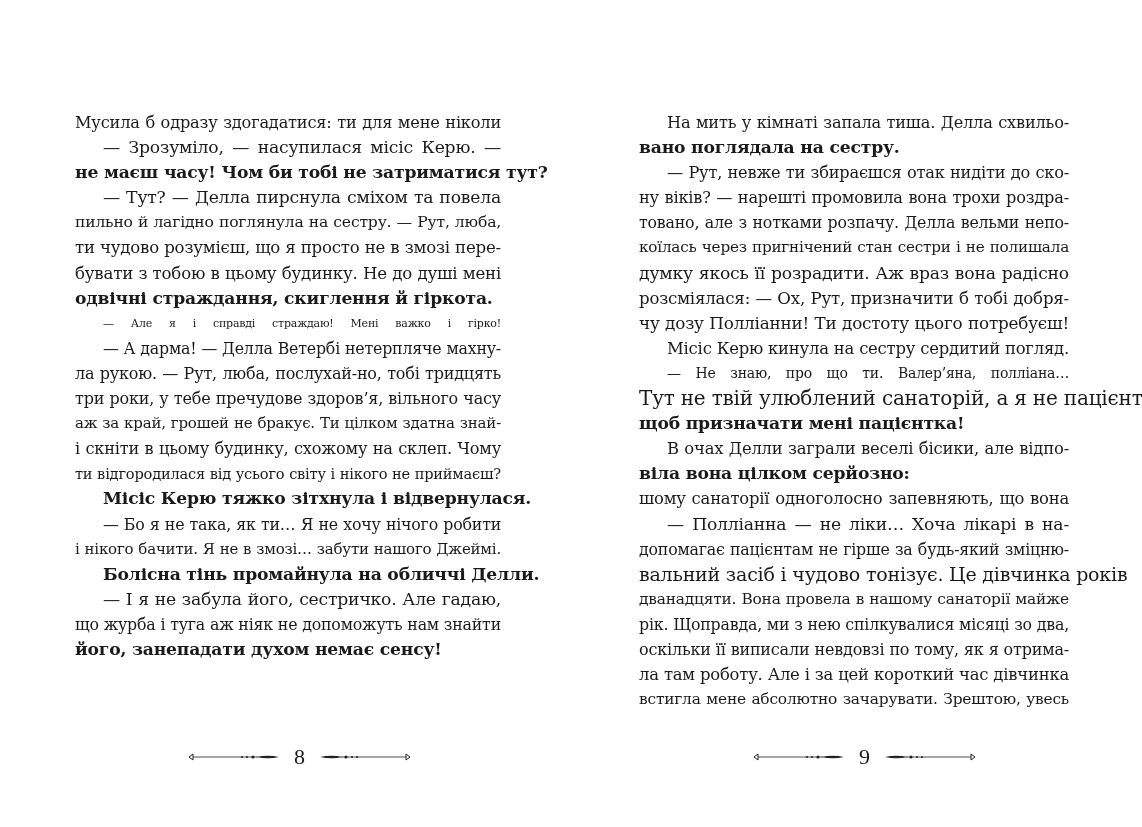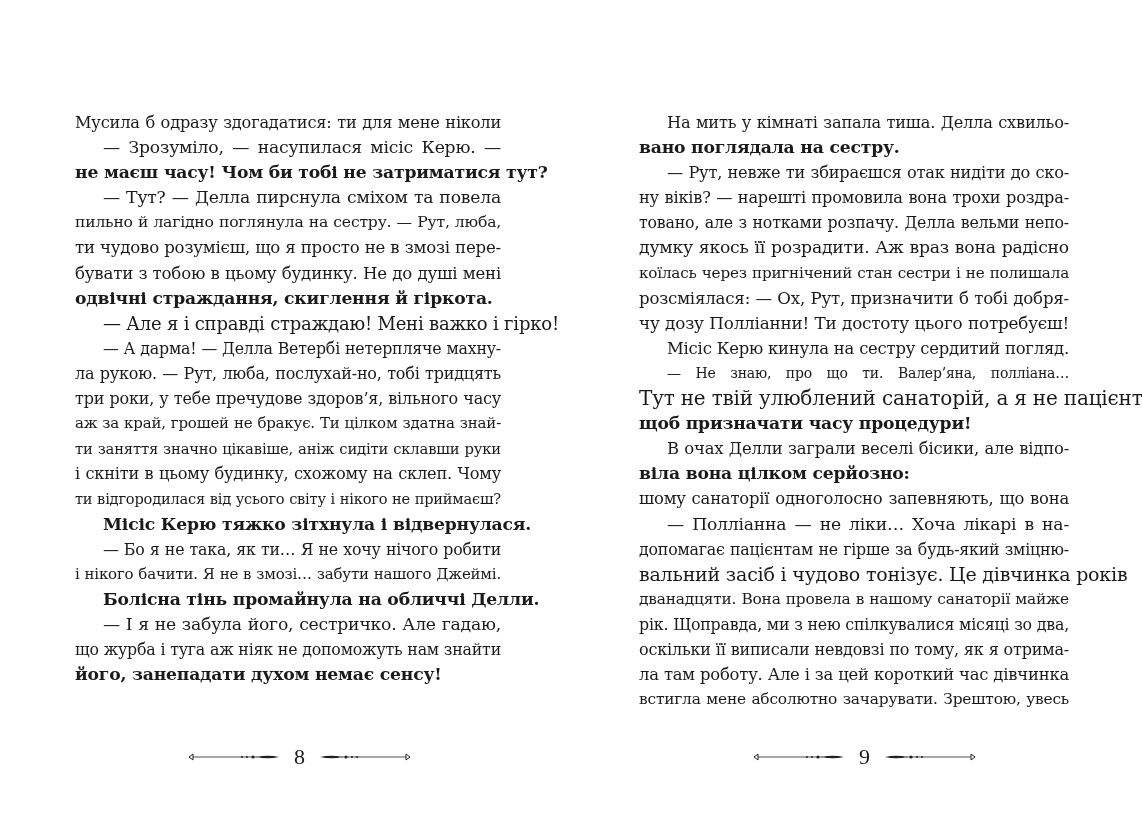--- a/index.html
+++ b/index.html
@@ -23,50 +23,49 @@
 
 <div class="page left" id="left-page">
     <div class="line" style="font-size: 16.2px;">Мусила б одразу здогадатися: ти для мене ніколи</div>
     <div class="line indent" style="font-size: 17.2px;">— Зрозуміло, — насупилася місіс Керю. —</div>
     <div class="line last" style="font-size: 17.2px;">не маєш часу! Чом би тобі не затриматися тут?</div>
     <div class="line indent" style="font-size: 17.2px;">— Тут? — Делла пирснула сміхом та повела</div>
     <div class="line" style="font-size: 15.6px;">пильно й лагідно поглянула на сестру. — Рут, люба,</div>
     <div class="line" style="font-size: 16.6px;">ти чудово розумієш, що я просто не в змозі пере-</div>
     <div class="line" style="font-size: 16.6px;">бувати з тобою в цьому будинку. Не до душі мені</div>
     <div class="line last" style="font-size: 17.2px;">одвічні страждання, скиглення й гіркота.</div>
-    <div class="line indent" style="font-size: 18px;">— Але я і справді страждаю! Мені важко і гірко!</div>
+    <div class="line indent" style="font-size: 11px;">— Але я і справді страждаю! Мені важко і гірко!</div>
     <div class="line indent" style="font-size: 15.8px;">— А дарма! — Делла Ветербі нетерпляче махну-</div>
     <div class="line" style="font-size: 16px;">ла рукою. — Рут, люба, послухай-но, тобі тридцять</div>
     <div class="line" style="font-size: 16px;">три роки, у тебе пречудове здоров’я, вільного часу</div>
     <div class="line" style="font-size: 15px;">аж за край, грошей не бракує. Ти цілком здатна знай-</div>
-    <div class="line" style="font-size: 14.8px;">ти заняття значно цікавіше, аніж сидіти склавши руки</div>
     <div class="line" style="font-size: 16.2px;">і скніти в цьому будинку, схожому на склеп. Чому</div>
     <div class="line" style="font-size: 14.6px;">ти відгородилася від усього світу і нікого не приймаєш?</div>
     <div class="line indent last" style="font-size: 17.2px;">Місіс Керю тяжко зітхнула і відвернулася.</div>
     <div class="line indent" style="font-size: 15.8px;">— Бо я не така, як ти… Я не хочу нічого робити</div>
     <div class="line" style="font-size: 15px;">і нікого бачити. Я не в змозі… забути нашого Джеймі.</div>
     <div class="line indent last" style="font-size: 17.2px;">Болісна тінь промайнула на обличчі Делли.</div>
     <div class="line indent" style="font-size: 17.2px;">— І я не забула його, сестричко. Але гадаю,</div>
     <div class="line" style="font-size: 15.8px;">що журба і туга аж ніяк не допоможуть нам знайти</div>
     <div class="line last" style="font-size: 17.2px;">його, занепадати духом немає сенсу!</div>
   </div>
 <div class="page right" id="right-page">
     <div class="line indent" style="font-size: 16.2px;">На мить у кімнаті запала тиша. Делла схвильо-</div>
     <div class="line last" style="font-size: 17.2px;">вано поглядала на сестру.</div>
     <div class="line indent" style="font-size: 16.2px;">— Рут, невже ти збираєшся отак нидіти до ско-</div>
     <div class="line" style="font-size: 16.2px;">ну віків? — нарешті промовила вона трохи роздра-</div>
     <div class="line" style="font-size: 15.8px;">товано, але з нотками розпачу. Делла вельми непо-</div>
+    <div class="line" style="font-size: 15.2px;">коїлась через пригнічений стан сестри і не полишала</div>
     <div class="line" style="font-size: 17.2px;">думку якось її розрадити. Аж враз вона радісно</div>
-    <div class="line" style="font-size: 15.2px;">коїлась через пригнічений стан сестри і не полишала</div>
     <div class="line" style="font-size: 16.6px;">розсміялася: — Ох, Рут, призначити б тобі добря-</div>
     <div class="line" style="font-size: 16.8px;">чу дозу Полліанни! Ти достоту цього потребуєш!</div>
     <div class="line indent" style="font-size: 16.4px;">Місіс Керю кинула на сестру сердитий погляд.</div>
     <div class="line indent" style="font-size: 14px;">— Не знаю, про що ти. Валер’яна, полліана…</div>
     <div class="line" style="font-size: 20px;">Тут не твій улюблений санаторій, а я не пацієнтка,</div>
-    <div class="line last" style="font-size: 17.2px;">щоб призначати часу процедури!</div>
+    <div class="line last" style="font-size: 17.2px;">щоб призначати мені пацієнтка!</div>
     <div class="line indent" style="font-size: 16.4px;">В очах Делли заграли веселі бісики, але відпо-</div>
     <div class="line last" style="font-size: 17.2px;">віла вона цілком серйозно:</div>
     <div class="line" style="font-size: 16.4px;">шому санаторії одноголосно запевняють, що вона</div>
     <div class="line indent" style="font-size: 17.2px;">— Полліанна — не ліки… Хоча лікарі в на-</div>
     <div class="line" style="font-size: 15.8px;">допомагає пацієнтам не гірше за будь-який зміцню-</div>
     <div class="line" style="font-size: 19px;">вальний засіб і чудово тонізує. Це дівчинка років</div>
     <div class="line" style="font-size: 15.4px;">дванадцяти. Вона провела в нашому санаторії майже</div>
     <div class="line" style="font-size: 15.8px;">рік. Щоправда, ми з нею спілкувалися місяці зо два,</div>
     <div class="line" style="font-size: 16px;">оскільки її виписали невдовзі по тому, як я отрима-</div>
     <div class="line" style="font-size: 16.4px;">ла там роботу. Але і за цей короткий час дівчинка</div>

